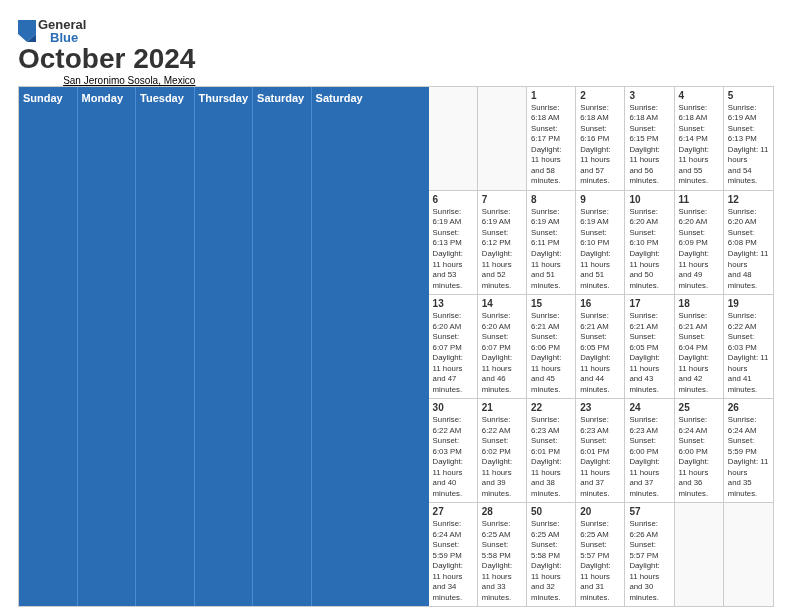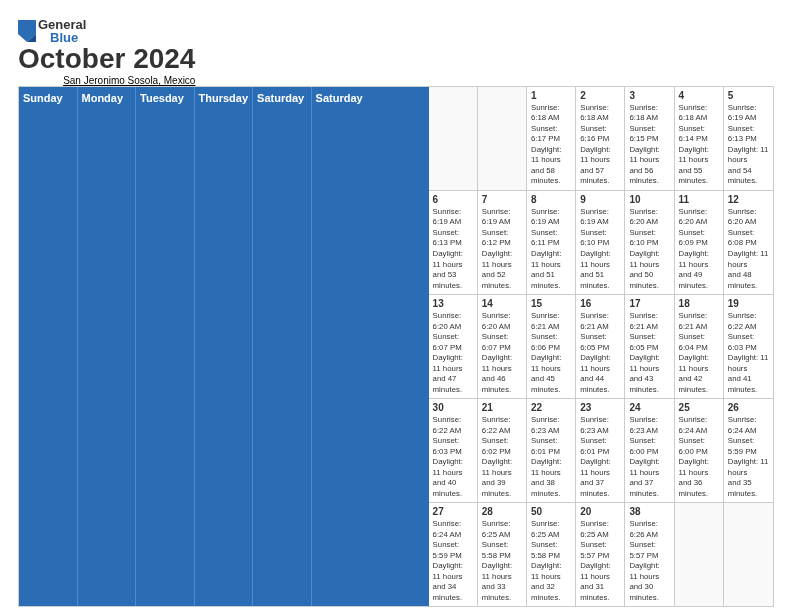--- a/index.html
+++ b/index.html
@@ -274,21 +274,21 @@
           </div>
           <div class="cal-cell">
             <span class="day-num">50</span>
             <div class="cell-text">Sunrise: 6:25 AM<br>Sunset: 5:58 PM<br>Daylight: 11 hours<br>and 32 minutes.</div>
           </div>
           <div class="cal-cell">
             <span class="day-num">20</span>
             <div class="cell-text">Sunrise: 6:25 AM<br>Sunset: 5:57 PM<br>Daylight: 11 hours<br>and 31 minutes.</div>
           </div>
           <div class="cal-cell">
-            <span class="day-num">38</span>
+            <span class="day-num">57</span>
             <div class="cell-text">Sunrise: 6:26 AM<br>Sunset: 5:57 PM<br>Daylight: 11 hours<br>and 30 minutes.</div>
           </div>
           <div class="cal-cell empty"></div>
           <div class="cal-cell empty"></div>
         </div>
       </div>
   </div>
 </div>
 
 </body></html>

